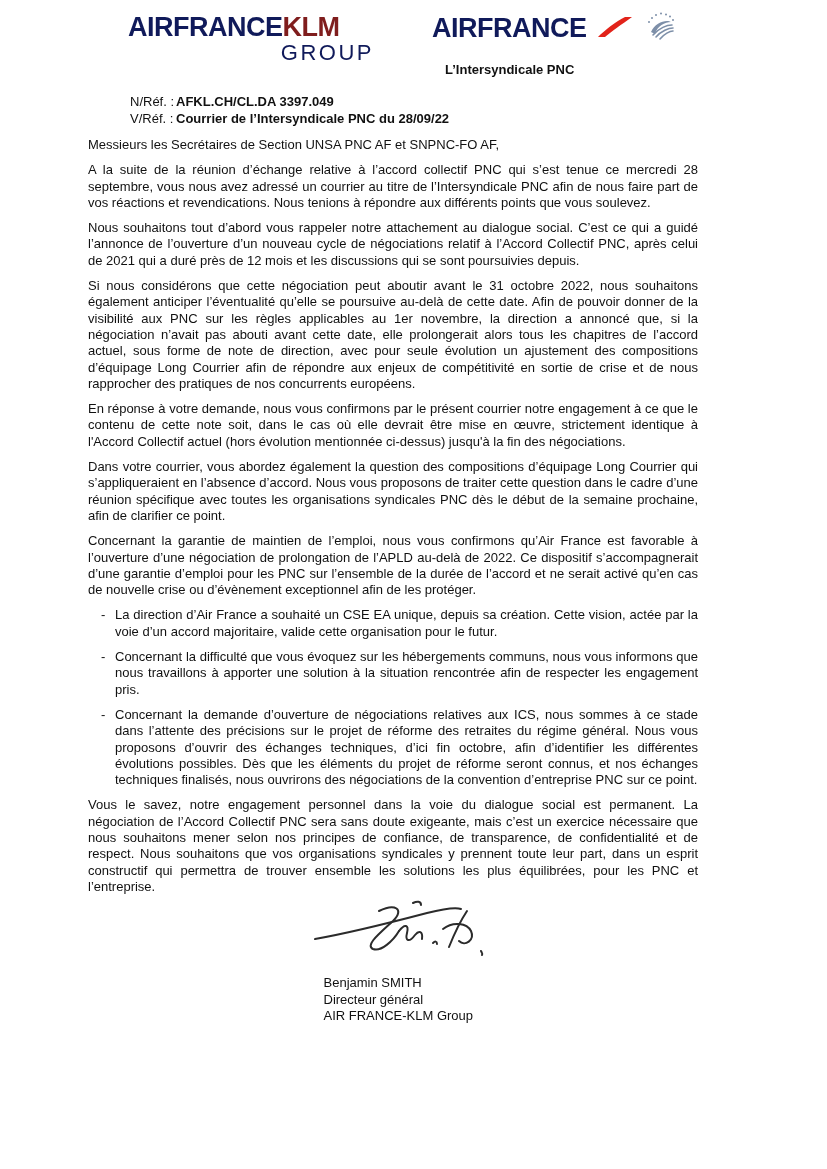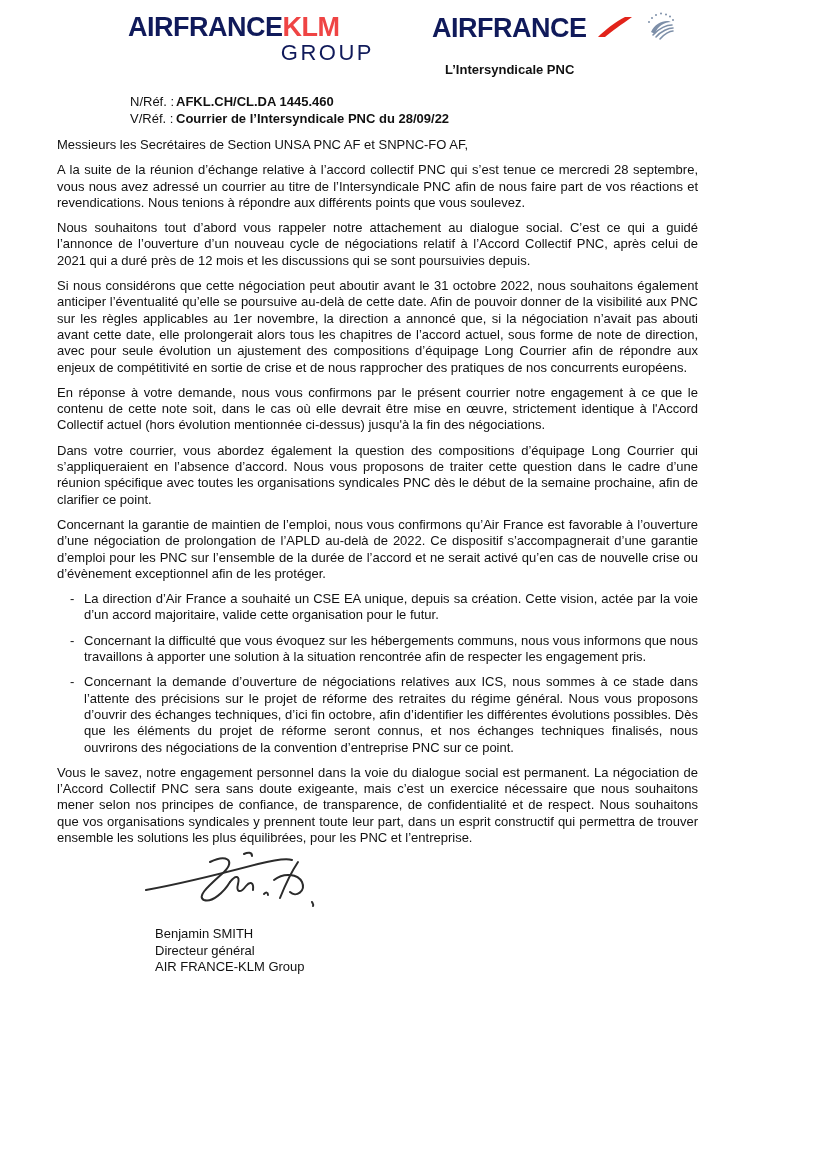--- a/index.html
+++ b/index.html
@@ -24,21 +24,21 @@
   }
   .logo-afklm { width: 250px; flex: none; }
   .logo-afklm .line1 {
     font-weight: bold;
     font-size: 27px;
     letter-spacing: -0.5px;
     line-height: 30px;
     white-space: nowrap;
   }
   .logo-afklm .af-part { color: #101a5a; }
-  .logo-afklm .klm-part { color: #ef4444; }
+  .logo-afklm .klm-part { color: #7f1d1d; }
   .logo-afklm .line2 {
     text-align: right;
     color: #101a5a;
     font-size: 22px;
     letter-spacing: 2.5px;
     line-height: 22px;
     padding-right: 4px;
   }
 
   .right-block { margin-left: 54px; }
@@ -62,41 +62,41 @@
   .place-date { line-height: 18px; }
 
   
   .refs { margin: 14px 130px 0 130px; }
   .ref-row { display: flex; line-height: 17px; }
   .ref-label { width: 46px; flex: none; }
   .ref-value { padding-left: 0; font-weight: bold; }
   .ref-value.bold { font-weight: bold; }
 
   
-  .body { margin: 0 129px 0 57px; }
+  .body { margin: 0 129px 0 88px; }
   .salutation { margin-top: 10px; line-height: 16.3px; }
   .para {
     margin-top: 9px;
     text-align: justify;
     line-height: 16.3px;
   }
   .list-intro { margin-top: 9px; line-height: 16.3px; }
   .bullets { margin-top: 9px; }
   .bullet { display: flex; margin-bottom: 9px; }
   .bullet-dash {
     flex: none;
     width: 27px;
     padding-left: 13px;
     box-sizing: border-box;
     line-height: 16.3px;
   }
   .bullet-text { flex: 1; text-align: justify; line-height: 16.3px; }
 
   
-  .sig-row { display: flex; margin: 4px 0 0 130px; }
+  .sig-row { display: flex; margin: 4px 0 0 130px; justify-content: center; }
   .sig-col-left { width: 350px; flex: none; padding-left: 10px; }
   .sig-col-right { padding-left: 0; }
   .sig-scribble { display: block; }
   .sig-text { margin-top: 4px; padding-left: 15px; line-height: 16.5px; }
   .sig-col-right .sig-text { padding-left: 15px; }
 </style>
 </head>
 <body>
 
 <div class="page">
@@ -139,21 +139,21 @@
       </div>
       <div class="recipient-block">
         <div class="recipient">L’Intersyndicale PNC</div>
       </div>
     </div>
   </div>
 
   <div class="refs">
     <div class="ref-row">
       <span class="ref-label">N/Réf. :</span>
-      <span class="ref-value bold">AFKL.CH/CL.DA 1445.460</span>
+      <span class="ref-value bold">AFKL.CH/CL.DA 3397.049</span>
     </div>
     <div class="ref-row">
       <span class="ref-label">V/Réf. :</span>
       <span class="ref-value">Courrier de l’Intersyndicale PNC du 28/09/22</span>
     </div>
   </div>
 
   <div class="body">
     <div class="salutation">Messieurs les Secrétaires de Section UNSA PNC AF et SNPNC-FO AF,</div>
 

